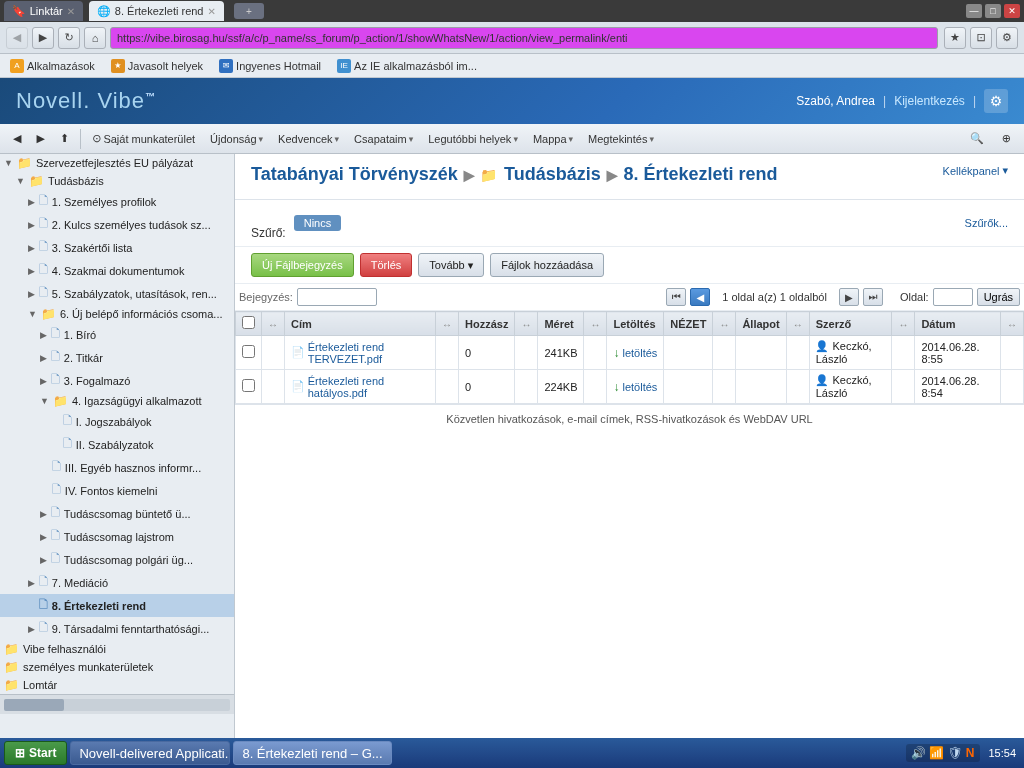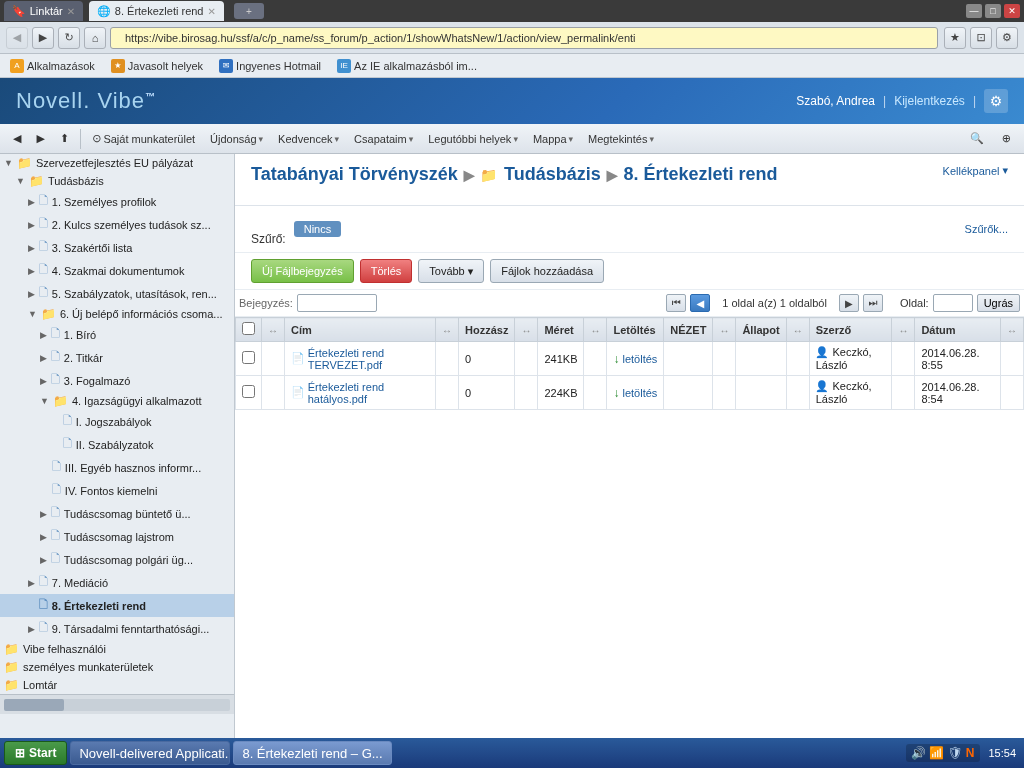--- a/index.html
+++ b/index.html
@@ -9,21 +9,21 @@
     .tab { display: flex; align-items: center; height: 20px; padding: 0 8px; border-radius: 4px 4px 0 0; font-size: 11px; color: #fff; background: #5a6070; gap: 4px; cursor: pointer; }
     .tab.active { background: #e8edf2; color: #333; }
     .tab-close { font-size: 10px; cursor: pointer; color: #999; }
     .title-bar-right { display: flex; gap: 3px; }
     .win-btn { width: 16px; height: 14px; background: #888; border-radius: 2px; font-size: 9px; display: flex; align-items: center; justify-content: center; color: white; cursor: pointer; }
     .win-btn.close { background: #cc4444; }
 
     .nav-bar { background: #dce3ea; padding: 3px 6px; display: flex; align-items: center; gap: 4px; height: 32px; border-bottom: 1px solid #b8c0c8; }
     .nav-btn { width: 22px; height: 22px; background: linear-gradient(#f0f4f8, #d8dfe6); border: 1px solid #aab0b8; border-radius: 3px; display: flex; align-items: center; justify-content: center; cursor: pointer; font-size: 11px; color: #444; }
     .nav-btn:disabled, .nav-btn.disabled { opacity: 0.4; }
-    .address-bar { flex: 1; height: 22px; border: 1px solid #9aa0a8; border-radius: 3px; padding: 0 14px; font-size: 11px; background: #fef9c3; color: #333; }
+    .address-bar { flex: 1; height: 22px; border: 1px solid #9aa0a8; border-radius: 3px; padding: 0 6px; font-size: 11px; background: #d946ef; color: #333; }
 
     .bookmarks-bar { background: #e8edf2; padding: 2px 6px; display: flex; align-items: center; gap: 8px; height: 24px; border-bottom: 1px solid #c0c8d0; font-size: 11px; }
     .bookmark-item { display: flex; align-items: center; gap: 3px; color: #333; cursor: pointer; padding: 1px 4px; border-radius: 2px; }
     .bk-icon { width: 14px; height: 14px; background: #f0a020; border-radius: 2px; display: flex; align-items: center; justify-content: center; font-size: 8px; color: white; flex-shrink: 0; }
 
     
     .app-header { background: linear-gradient(135deg, #1a4a7a 0%, #2a6ab8 60%, #3a8ad0 100%); height: 46px; display: flex; align-items: center; justify-content: space-between; padding: 0 16px; }
     .app-logo { color: white; font-size: 22px; font-weight: bold; letter-spacing: 1px; }
     .app-logo span { color: #a8d4f0; font-weight: normal; }
     .app-logo sup { font-size: 10px; color: #c0e0ff; vertical-align: super; }
@@ -44,21 +44,21 @@
     .si-indent-2 { padding-left: 28px; }
     .si-indent-3 { padding-left: 40px; }
     .si-indent-4 { padding-left: 52px; }
     .folder-icon { color: #e8a020; font-size: 12px; flex-shrink: 0; }
     .page-icon { color: #6090c0; font-size: 11px; flex-shrink: 0; }
     .expand-arrow { color: #666; font-size: 9px; flex-shrink: 0; }
 
     
     .content { flex: 1; background: white; overflow-y: auto; padding: 0; }
     .content-header { background: white; padding: 10px 16px 6px; border-bottom: 1px solid #dde3ea; }
-    .breadcrumb { font-size: 18px; color: #1a5a9a; font-weight: bold; display: flex; align-items: center; gap: 6px; margin-bottom: 14px; }
+    .breadcrumb { font-size: 18px; color: #1a5a9a; font-weight: bold; display: flex; align-items: center; gap: 6px; margin-bottom: 8px; }
     .breadcrumb-sep { color: #888; font-size: 14px; }
     .breadcrumb a { color: #1a5a9a; text-decoration: none; }
     .breadcrumb-folder-icon { color: #e8a020; font-size: 14px; }
     .kellekpanel { float: right; font-size: 11px; color: #1a5a9a; cursor: pointer; display: flex; align-items: center; gap: 3px; }
 
     .filter-bar { display: flex; align-items: center; padding: 6px 16px; border-bottom: 1px solid #e8edf2; gap: 8px; }
     .filter-label { font-size: 12px; color: #333; margin-top: 20px; }
     .filter-value { background: #6090c0; color: white; padding: 2px 10px; border-radius: 3px; font-size: 11px; }
     .szurok-link { margin-left: auto; font-size: 11px; color: #1a5a9a; cursor: pointer; text-decoration: none; }
 
@@ -485,20 +485,23 @@
             <span class="user-icon">👤</span>
             <span>Keczkó, László</span>
           </td>
           <td class="resize-col"></td>
           <td>2014.06.28. 8:54</td>
           <td class="resize-col"></td>
         </tr>
       </tbody>
     </table>
 
+    <div class="table-footer">
+      <span>Közvetlen hivatkozások, e-mail címek, RSS-hivatkozások és WebDAV URL</span>
+    </div>
   </div>
 </div>
 
 <div class="taskbar">
   <button class="start-btn">
     <span>⊞</span>
     <span>Start</span>
   </button>
   <div class="taskbar-item">
     <span>Novell-delivered Applicati...</span>

